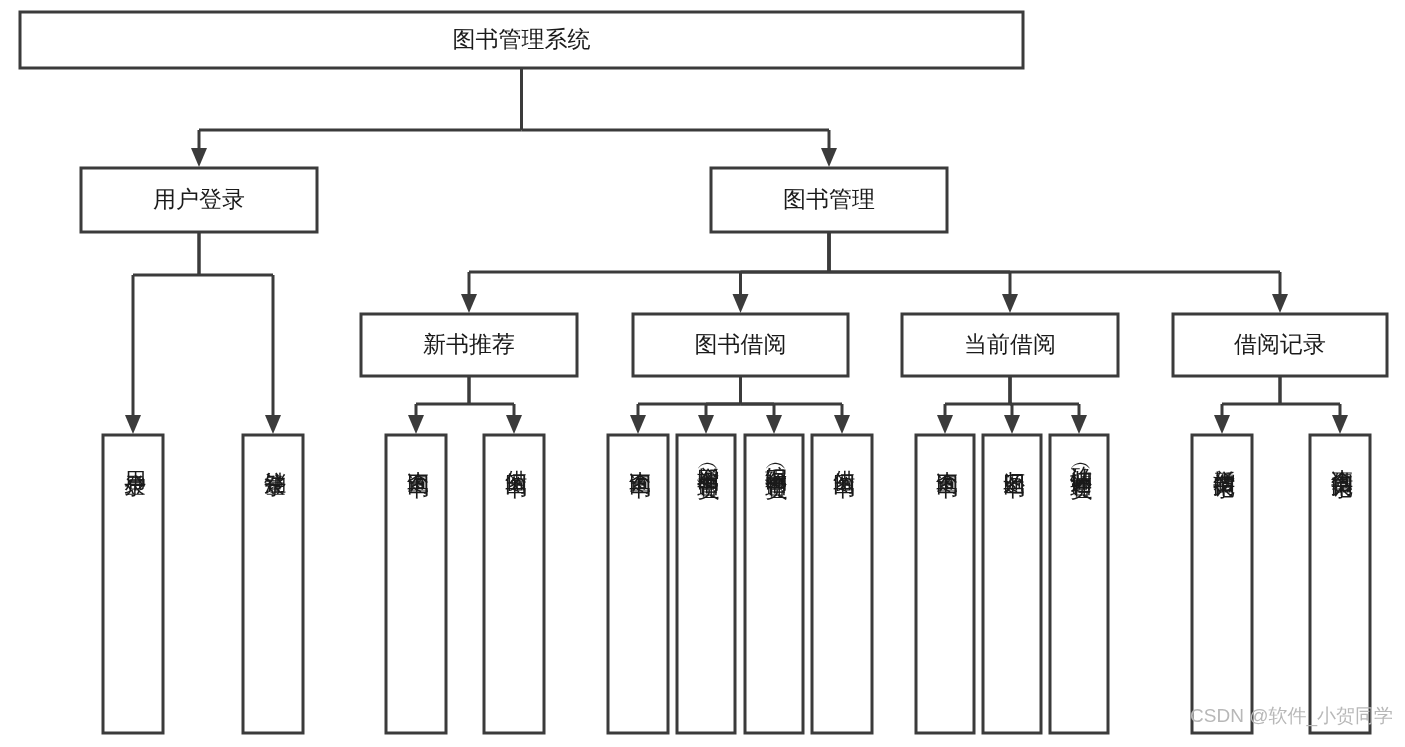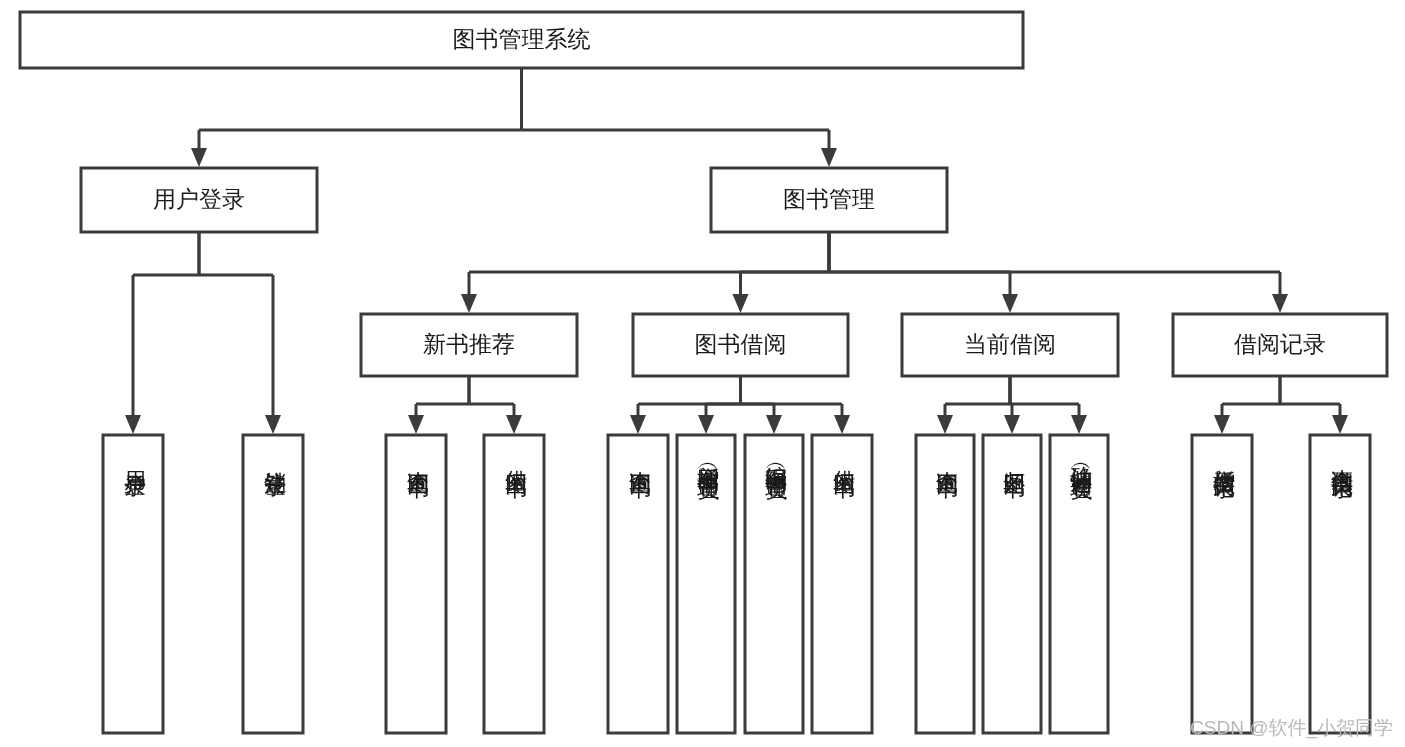--- a/index.html
+++ b/index.html
@@ -47,21 +47,21 @@
     fill: none;
     stroke-linecap: butt;
   }
   .edge-arrow {
     fill: #3b3b3b;
     stroke: none;
   }
   .watermark {
     position: absolute;
     right: 12px;
-    bottom: 6px;
+    bottom: 18px;
     font-family: "Liberation Sans", "DejaVu Sans", sans-serif;
     font-size: 19px;
     color: #b8b8b8;
     white-space: nowrap;
     pointer-events: none;
   }
 </style>
 </head>
 <body>
 

